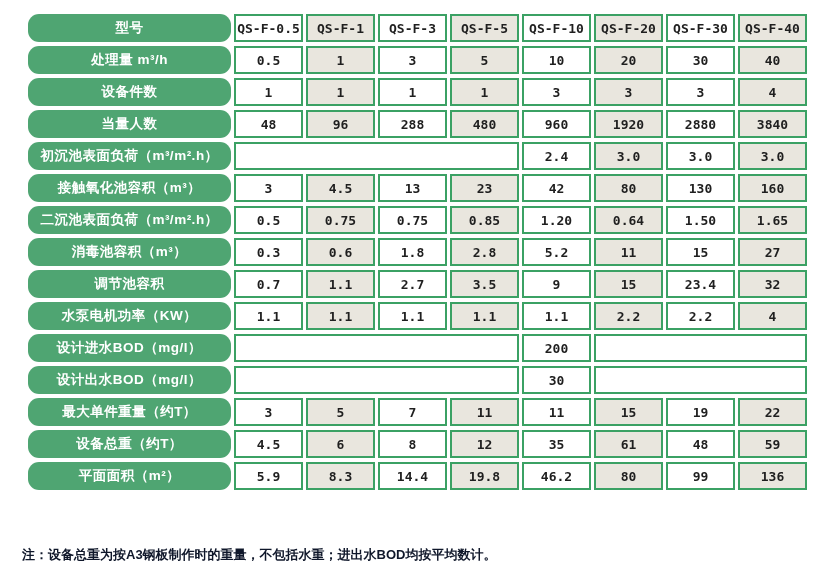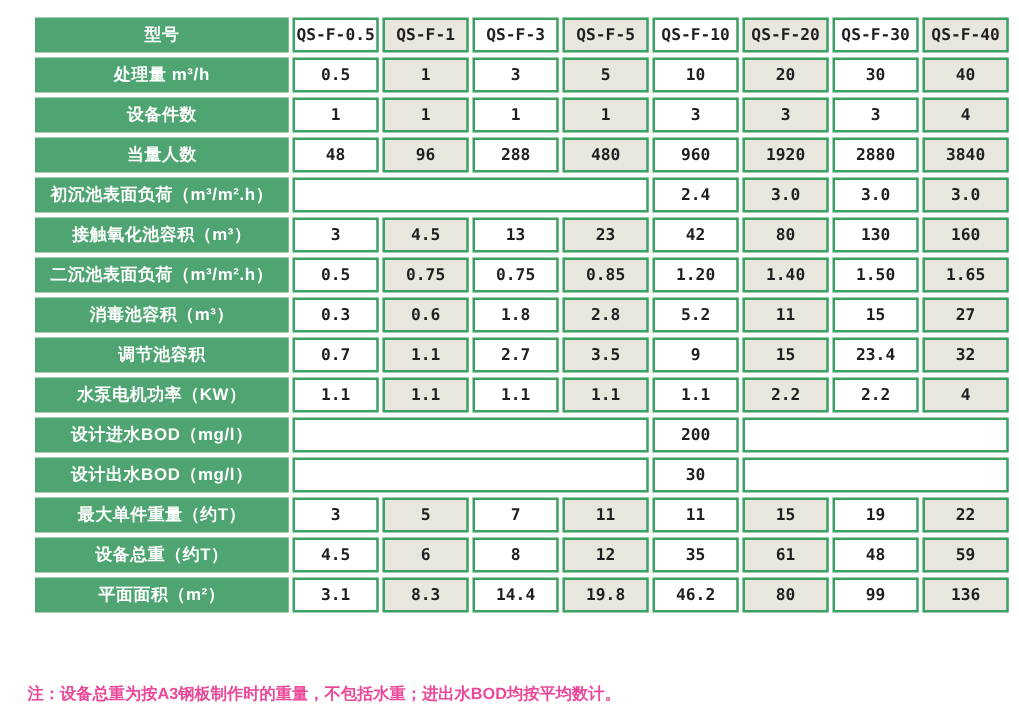--- a/index.html
+++ b/index.html
@@ -24,20 +24,21 @@
     background:var(--green);
     color:var(--label_text);
     font-weight:bold;
     font-size:13.5px;
     width:199px;
     min-width:199px;
     text-align:center;
     padding:0 2px;
     white-space:nowrap;
     letter-spacing:0.5px;
+    border-radius:11px;
   }
   td.cell{
     border:2px solid var(--border_green);
     width:63px;
     min-width:63px;
     height:24px;
     text-align:center;
     vertical-align:middle;
     font-family:"DejaVu Sans Mono","Liberation Mono",monospace;
     font-weight:bold;
@@ -47,21 +48,21 @@
     white-space:nowrap;
     padding:0 1px;
   }
   td.alt{background:var(--alt_cell_bg);}
   td.merged{background:var(--cell_bg);}
   .note{
     position:absolute;
     left:22px;top:546px;
     font-size:13px;
     font-weight:bold;
-    color:#ec4899;
+    color:#0f172a;
     white-space:nowrap;
   }
 </style>
 </head>
 <body>
 
 <div class="table-wrap">
   <table>
     <tbody>
         <tr>
@@ -127,21 +128,21 @@
           <td class="cell">130</td>
           <td class="cell alt">160</td>
         </tr>
         <tr>
           <th class="rowlabel">二沉池表面负荷（m³/m².h）</th>
           <td class="cell">0.5</td>
           <td class="cell alt">0.75</td>
           <td class="cell">0.75</td>
           <td class="cell alt">0.85</td>
           <td class="cell">1.20</td>
-          <td class="cell alt">1.40</td>
+          <td class="cell alt">0.64</td>
           <td class="cell">1.50</td>
           <td class="cell alt">1.65</td>
         </tr>
         <tr>
           <th class="rowlabel">消毒池容积（m³）</th>
           <td class="cell">0.3</td>
           <td class="cell alt">0.6</td>
           <td class="cell">1.8</td>
           <td class="cell alt">2.8</td>
           <td class="cell">5.2</td>
@@ -200,21 +201,21 @@
           <td class="cell alt">6</td>
           <td class="cell">8</td>
           <td class="cell alt">12</td>
           <td class="cell">35</td>
           <td class="cell alt">61</td>
           <td class="cell">48</td>
           <td class="cell alt">59</td>
         </tr>
         <tr>
           <th class="rowlabel">平面面积（m²）</th>
-          <td class="cell">3.1</td>
+          <td class="cell">5.9</td>
           <td class="cell alt">8.3</td>
           <td class="cell">14.4</td>
           <td class="cell alt">19.8</td>
           <td class="cell">46.2</td>
           <td class="cell alt">80</td>
           <td class="cell">99</td>
           <td class="cell alt">136</td>
         </tr>
       </tbody>
   </table>

